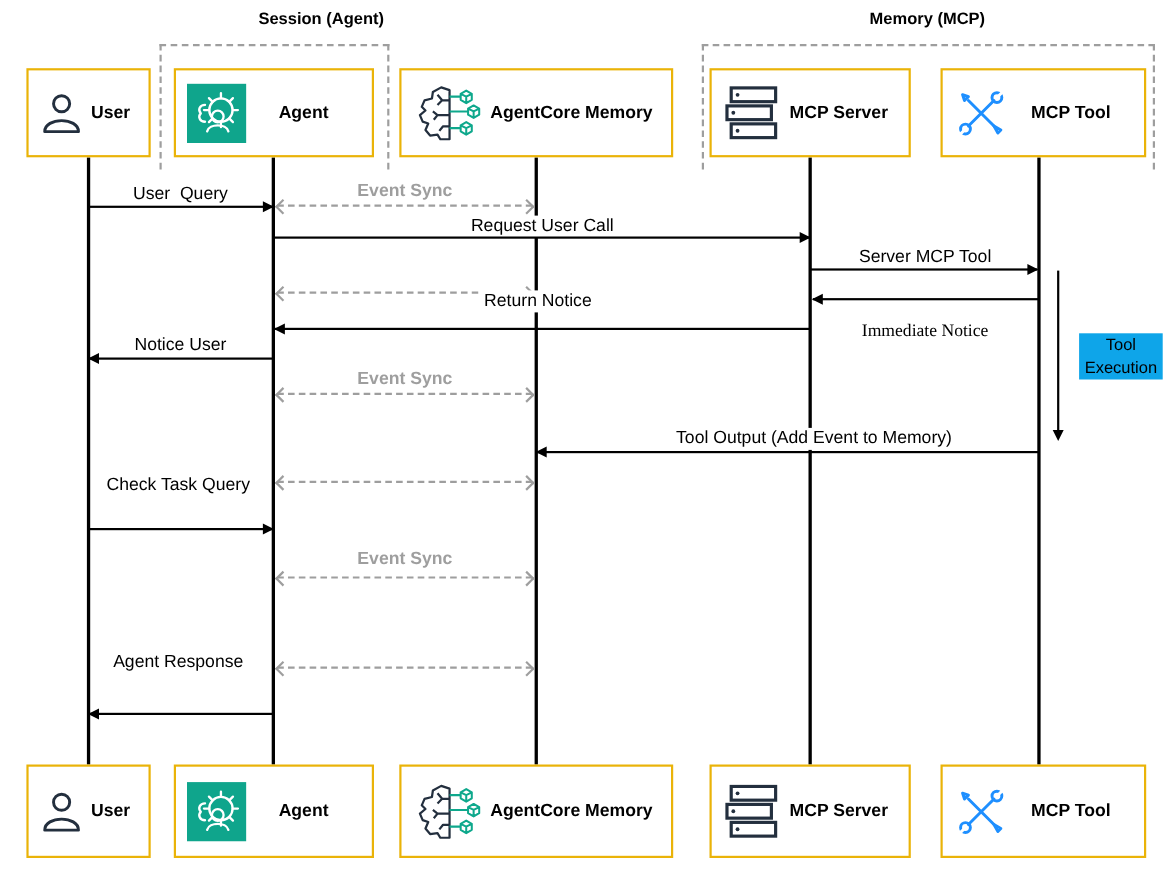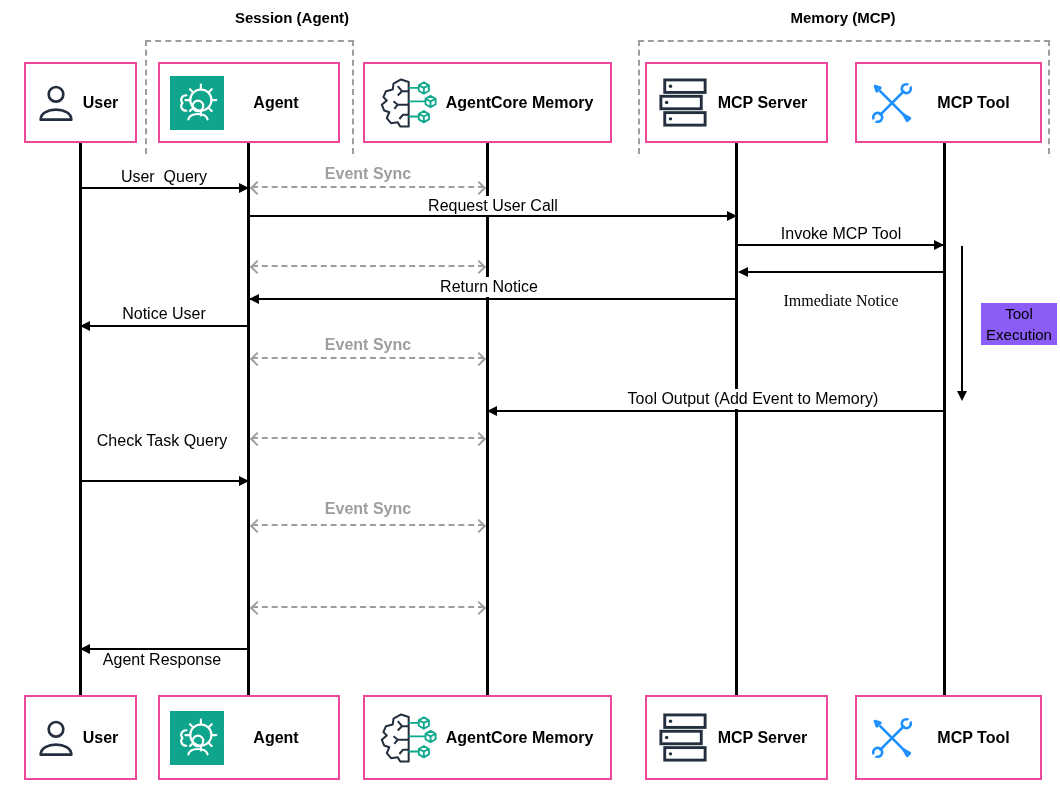--- a/index.html
+++ b/index.html
@@ -2,21 +2,21 @@
 <html><head>
 <meta charset="utf-8">
 <style>
   html,body{margin:0;padding:0;background:#fff;}
   .stage{position:relative;width:1060px;height:806px;background:#ffffff;overflow:hidden;
          font-family:"Liberation Sans","DejaVu Sans",sans-serif;color:#000;}
   
   .session-title{position:absolute;transform:translateX(-50%);font-size:15px;font-weight:bold;white-space:pre;}
   .session-box{position:absolute;border:2px dashed #9e9e9e;border-bottom:none;}
   
-  .abox{position:absolute;height:81px;background:#fff;border:2px solid #ec4899;
+  .abox{position:absolute;height:81px;background:#fff;border:2px solid #eab308;
         display:flex;align-items:center;box-sizing:border-box;padding:0 10px;}
   .abox .lbl{flex:1;text-align:center;font-weight:bold;font-size:16px;}
   .abox .icon{display:flex;align-items:center;justify-content:center;}
   
   .lifeline{position:absolute;width:3px;background:#000;}
   
   .line{position:absolute;height:0;border-top:2px solid #000;}
   .dline{position:absolute;height:0;border-top:2px dashed #9e9e9e;}
   .vline{position:absolute;width:0;border-left:2px solid #000;}
   .ah-r{position:absolute;right:-1px;top:-6px;width:0;height:0;
@@ -26,21 +26,21 @@
   .ah-d{position:absolute;left:-6px;bottom:-9px;width:0;height:0;
         border-top:10px solid #000;border-left:5px solid transparent;border-right:5px solid transparent;}
   .chev-l{position:absolute;left:0;top:-5px;width:8px;height:8px;
           border-left:2px solid #9e9e9e;border-bottom:2px solid #9e9e9e;transform:rotate(45deg);}
   .chev-r{position:absolute;right:0;top:-5px;width:8px;height:8px;
           border-left:2px solid #9e9e9e;border-bottom:2px solid #9e9e9e;transform:rotate(225deg);}
   
   .mlabel{position:absolute;transform:translateX(-50%);background:#fff;padding:0 5px;
           font-size:16px;line-height:1.25;white-space:pre;text-align:center;}
   .sync{color:#9e9e9e;font-weight:bold;}
-  .exec-label{position:absolute;font-size:15px;line-height:1.4;text-align:center;background:#8b5cf6;}
+  .exec-label{position:absolute;font-size:15px;line-height:1.4;text-align:center;background:#0ea5e9;}
 </style>
 </head>
 <body>
 
 <div class="stage">
 
   <div class="session-title" style="left:248px;top:9px;margin-left:44px;">Session (Agent)</div>
   <div class="session-title" style="left:843px;top:9px;">Memory (MCP)</div>
 
   <div class="session-box" style="left:145px;top:40px;width:205px;height:112px;"></div>
@@ -144,52 +144,52 @@
   <div class="dline" style="left:252px;top:186px;width:232px;">
       <span class="chev-l"></span>
       <span class="chev-r"></span>
     </div>
 
   <div class="mlabel" style="left:493px;top:196px;">Request User Call</div>
   <div class="line" style="left:249px;top:215px;width:487px;">
       <span class="ah-r"></span>
     </div>
 
-  <div class="mlabel" style="left:841px;top:224px;">Invoke MCP Tool</div>
+  <div class="mlabel" style="left:841px;top:224px;">Server MCP Tool</div>
   <div class="line" style="left:737px;top:244px;width:206px;">
       <span class="ah-r"></span>
     </div>
 
   <div class="dline" style="left:252px;top:265px;width:232px;">
       <span class="chev-l"></span>
       <span class="chev-r"></span>
     </div>
 
   <div class="line" style="left:739px;top:271px;width:206px;">
       <span class="ah-l"></span>
     </div>
   <div class="mlabel" style="left:841px;top:291px;font-family:Liberation Serif, serif;">Immediate Notice</div>
 
-  <div class="mlabel" style="left:489px;top:277px;text-align:center;">Return Notice</div>
+  <div class="mlabel" style="left:489px;top:264px;text-align:center;">Return Notice</div>
   <div class="line" style="left:250px;top:298px;width:487px;">
       <span class="ah-l"></span>
     </div>
 
   <div class="mlabel" style="left:164px;top:304px;">Notice User</div>
   <div class="line" style="left:81px;top:325px;width:167px;">
       <span class="ah-l"></span>
     </div>
 
   <div class="mlabel sync" style="left:368px;top:335px;">Event Sync</div>
   <div class="dline" style="left:252px;top:357px;width:232px;">
       <span class="chev-l"></span>
       <span class="chev-r"></span>
     </div>
 
-  <div class="mlabel" style="left:740px;top:389px;margin-left:13px;">Tool Output (Add Event to Memory)</div>
+  <div class="mlabel" style="left:740px;top:389px;">Tool Output (Add Event to Memory)</div>
   <div class="line" style="left:488px;top:410px;width:457px;">
       <span class="ah-l"></span>
     </div>
 
   <div class="vline" style="left:961px;top:246px;height:146px;">
       <span class="ah-d"></span>
     </div>
   <div class="exec-label" style="left:981px;top:303px;width:76px;">Tool
 Execution</div>
 
@@ -207,21 +207,21 @@
   <div class="dline" style="left:252px;top:524px;width:232px;">
       <span class="chev-l"></span>
       <span class="chev-r"></span>
     </div>
 
   <div class="dline" style="left:252px;top:606px;width:232px;">
       <span class="chev-l"></span>
       <span class="chev-r"></span>
     </div>
 
-  <div class="mlabel" style="left:162px;top:650px;">Agent Response</div>
+  <div class="mlabel" style="left:162px;top:592px;">Agent Response</div>
   <div class="line" style="left:81px;top:648px;width:167px;">
       <span class="ah-l"></span>
     </div>
 
   <div class="abox" style="left:24px;top:695px;width:113px;height:85px;">
     <span class="icon">
       <svg width="40" height="46" viewBox="0 0 60 60">
           <g fill="none" stroke="#232F3E" stroke-width="4" stroke-linejoin="round">
             <circle cx="30" cy="17" r="11"></circle>
             <path d="M7 55 C7 35 53 35 53 55 Z"></path>

